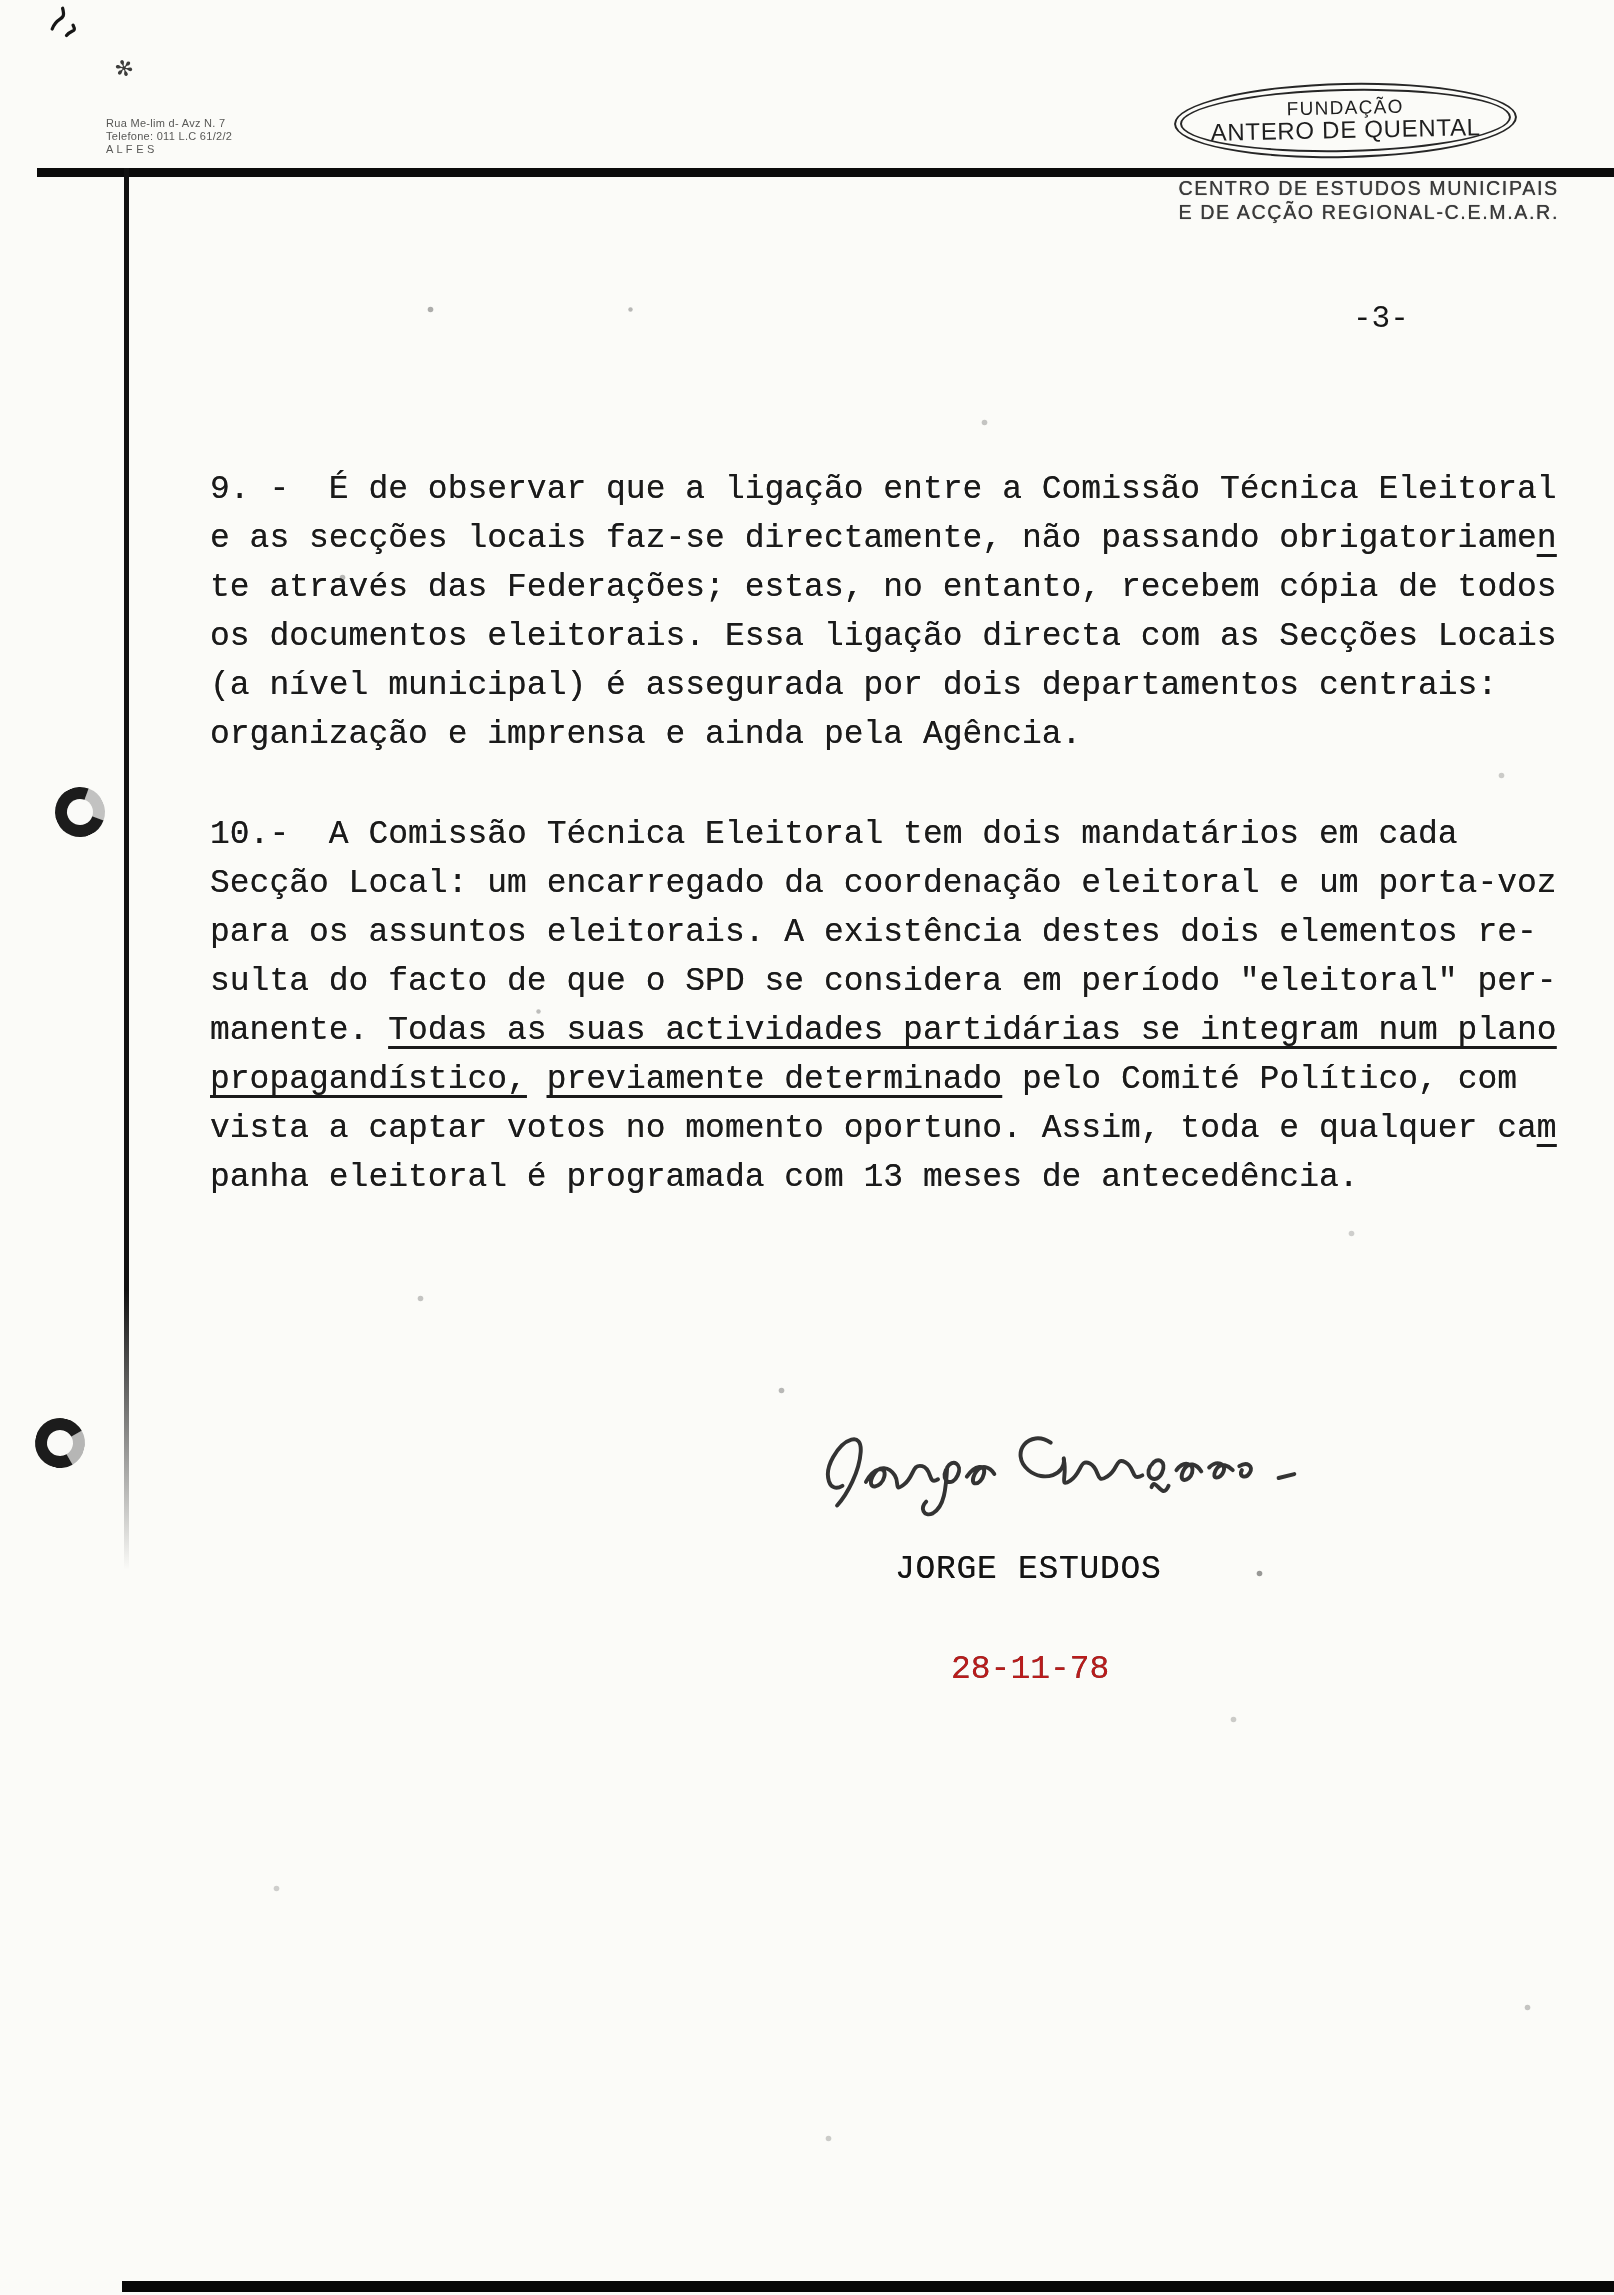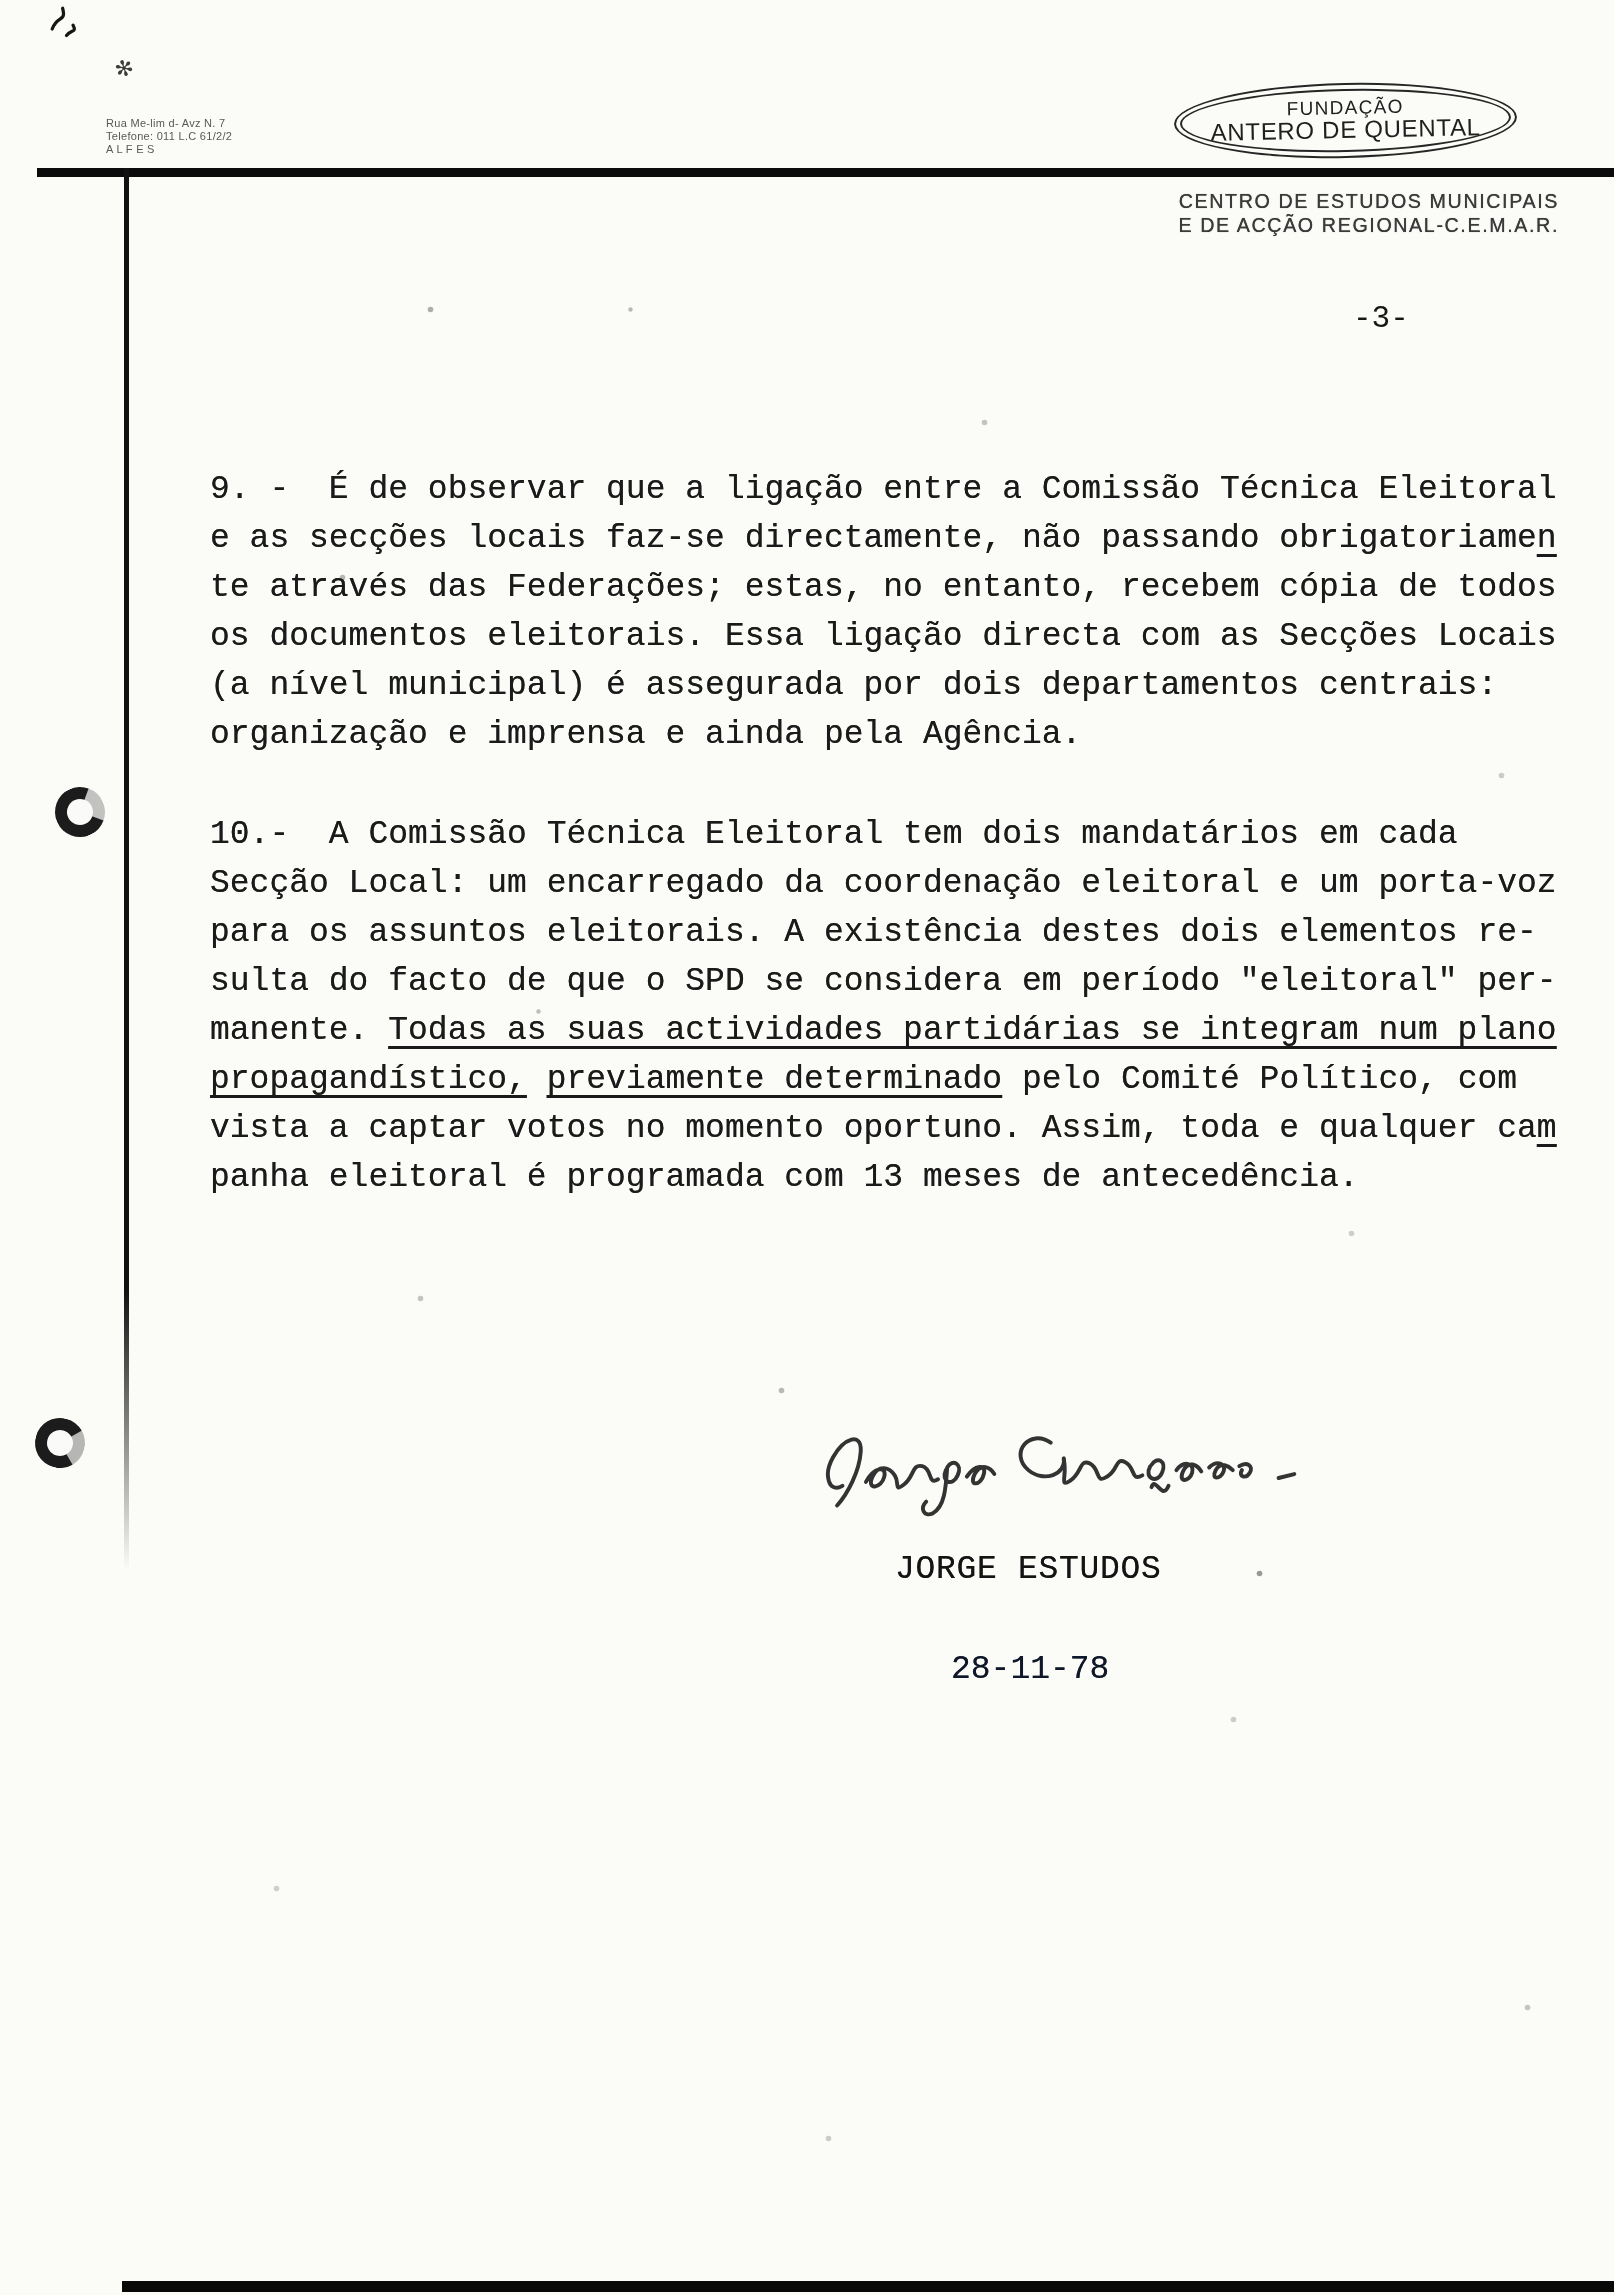--- a/index.html
+++ b/index.html
@@ -78,21 +78,21 @@
   }
   .stamp-line1{
     font-family:"Liberation Sans",sans-serif;
     font-size:19px;letter-spacing:1.3px;color:#1f1f1f;line-height:19.7px;z-index:1;
   }
   .stamp-line2{
     font-family:"Liberation Sans",sans-serif;
     font-size:24px;letter-spacing:0.7px;color:#1f1f1f;line-height:26px;z-index:1;
   }
   .org-block{
-    position:absolute;right:55px;top:190px;text-align:right;
+    position:absolute;right:55px;top:177px;
     font-family:"Liberation Sans",sans-serif;
     font-size:19.7px;line-height:23.6px;letter-spacing:1.6px;color:#3a3a3a;
     text-shadow:0 0 0.7px #3a3a3a;
     margin-left:12px;
   }
 
   
   .page-number{
     position:absolute;left:1353px;top:301px;
     font-size:31px;color:#161616;
@@ -113,21 +113,21 @@
 
   
   .signature-svg{position:absolute;left:820px;top:1402px;}
   .typed-name{
     position:absolute;left:895px;top:1551px;
     font-size:33px;color:#141414;letter-spacing:0.7px;
     text-shadow:0 0 0.4px rgba(20,20,20,.75);
   }
   .typed-date{
     position:absolute;left:951px;top:1651px;
-    font-size:33px;color:#0f172a;
+    font-size:33px;color:#b91c1c;
     text-shadow:0 0 0.4px rgba(20,20,20,.75);
   }
 </style>
 </head>
 <body>
 
 <div class="page">
 
   <div class="top-rule"></div>
   <div class="left-rule"></div>

